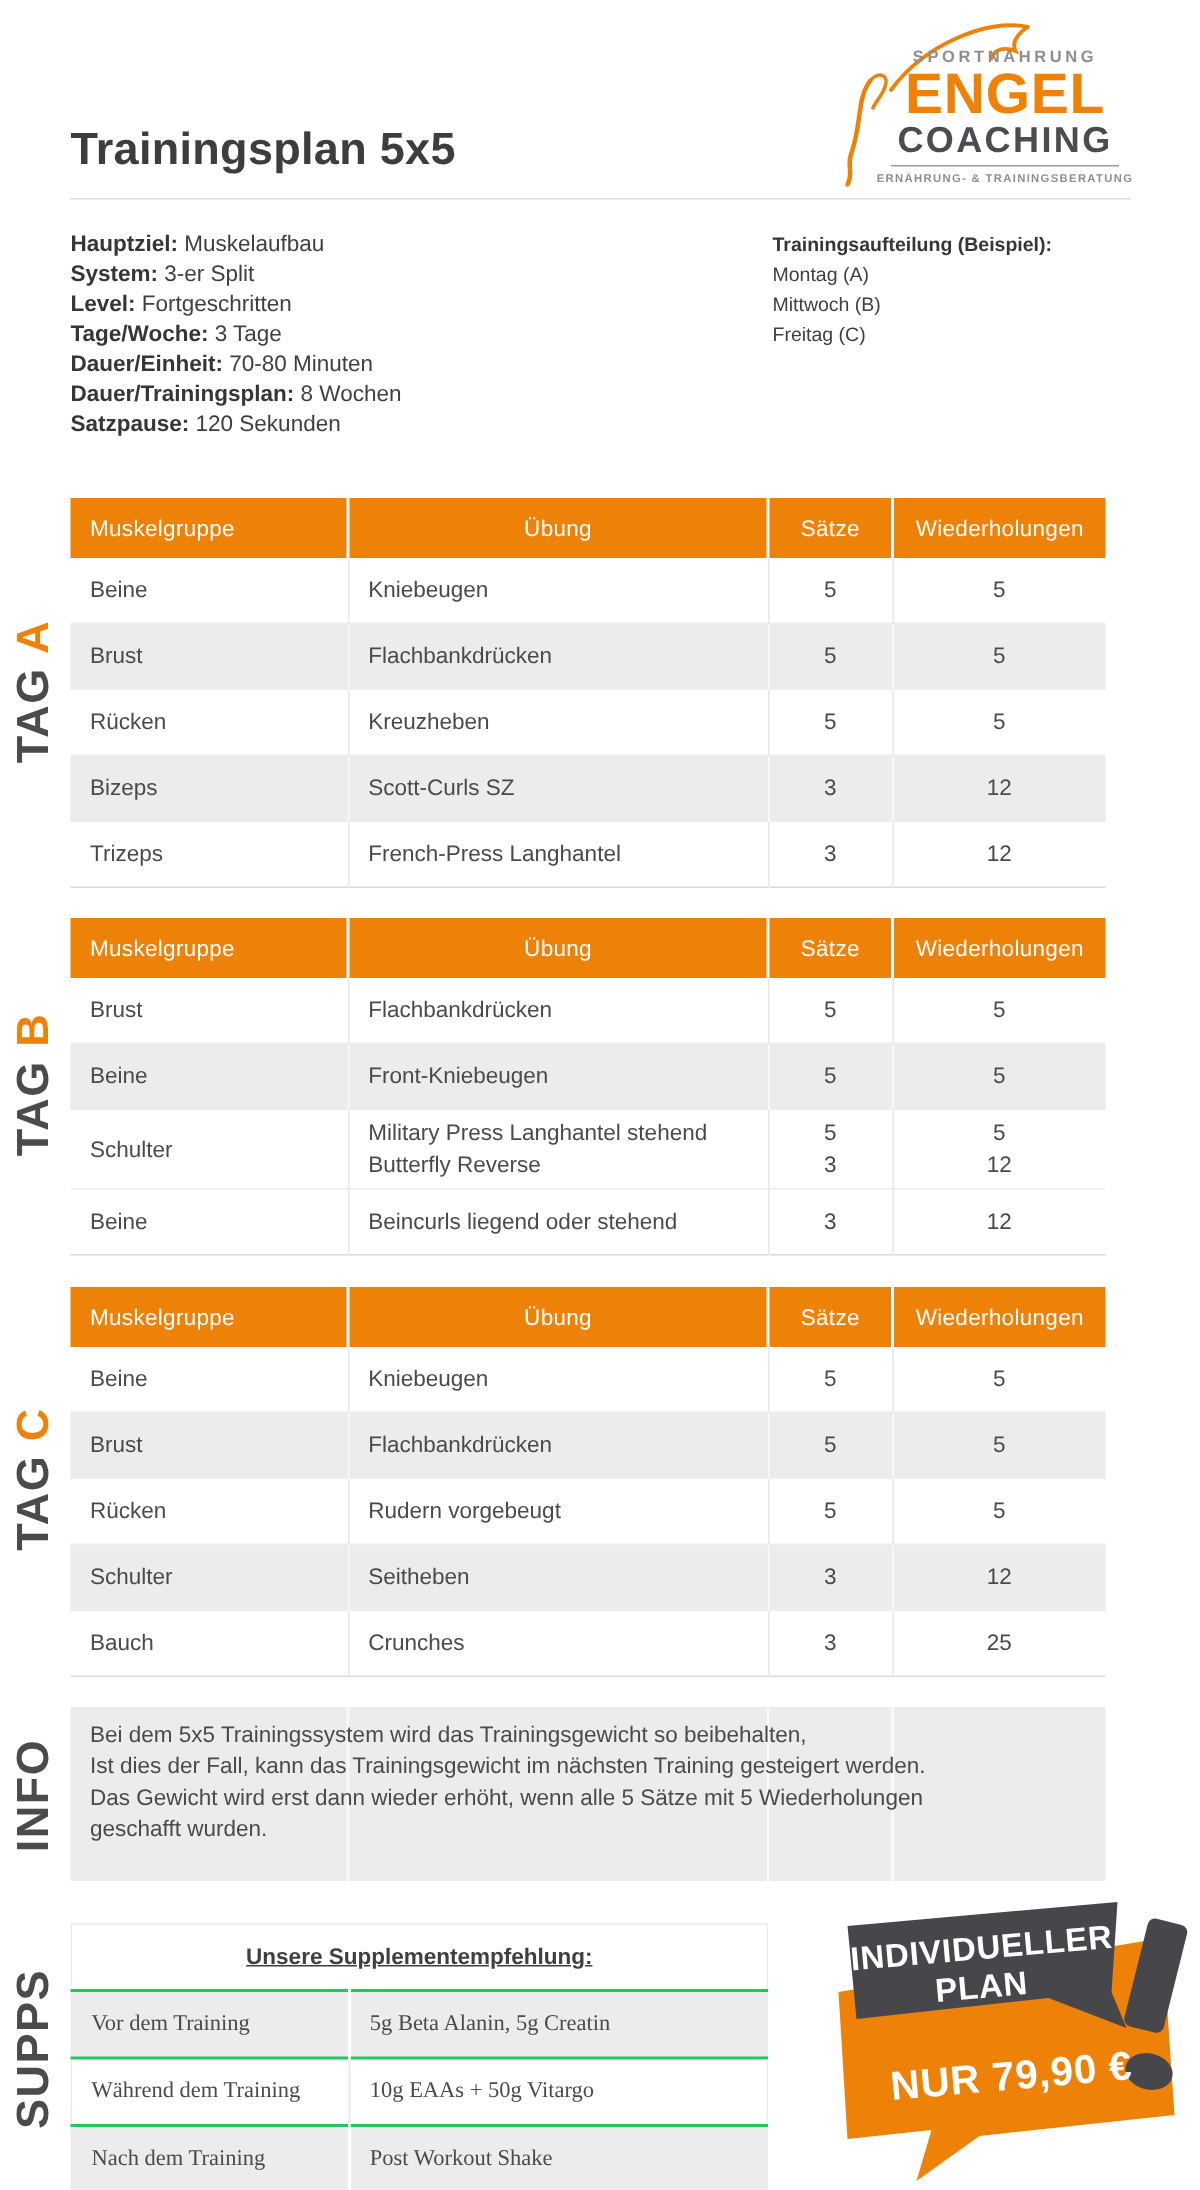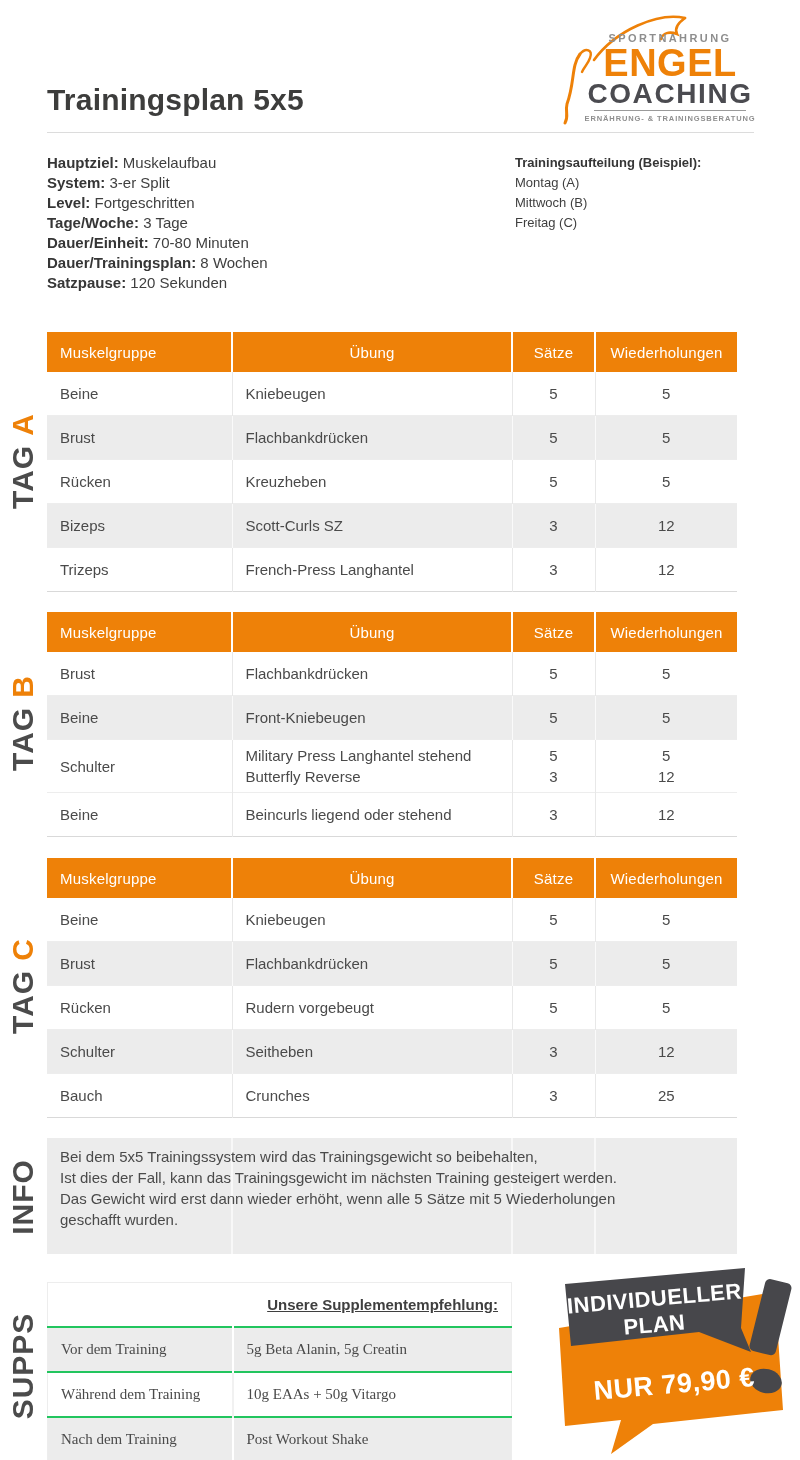--- a/index.html
+++ b/index.html
@@ -13,21 +13,21 @@
     position:relative;width:800px;height:1460px;background:#fff;overflow:hidden;
     font-family:"Liberation Sans","DejaVu Sans",sans-serif;
   }
 
   
   .logo{position:absolute;left:558px;top:6px;width:196px;height:124px;}
   .logo-art{position:absolute;left:0;top:0;width:196px;height:124px;}
   .logo-col{position:absolute;left:36px;top:26px;width:152px;display:flex;flex-direction:column;align-items:center;}
   .logo-top{font-size:11px;font-weight:bold;letter-spacing:2.4px;color:#8E8E8E;white-space:nowrap;}
   .logo-main{font-size:38px;line-height:36px;font-weight:bold;letter-spacing:0.5px;color:var(--orange);margin-top:1px;}
-  .logo-sub{font-size:28px;line-height:24px;font-weight:bold;letter-spacing:1.6px;color:#4B4B50;margin-top:1px;}
+  .logo-sub{font-size:24px;line-height:24px;font-weight:bold;letter-spacing:1.6px;color:#4B4B50;margin-top:1px;}
   .logo-divider{width:100%;height:1px;background:#9A9A9A;margin:4px 0 3px 0;}
   .logo-tagline{font-size:7.5px;font-weight:bold;letter-spacing:0.9px;color:#8E8E8E;white-space:nowrap;}
 
   
   .title{position:absolute;left:47px;top:84px;margin:0;font-size:30px;line-height:32px;font-weight:bold;color:#3D3D3C;letter-spacing:0.2px;}
   .title-rule{position:absolute;left:47px;top:132px;width:707px;height:1px;background:#DCDCDC;}
   .meta-left{position:absolute;left:47px;top:153px;font-size:15px;line-height:20px;color:#3F3F3F;}
   .meta-left b{color:#363636;}
   .meta-right{position:absolute;left:515px;top:153px;font-size:13px;line-height:20px;color:#3F3F3F;}
   .meta-right .meta-heading{font-weight:bold;color:#363636;}
@@ -57,21 +57,21 @@
 
   
   .info-block{position:absolute;left:47px;top:1138px;width:690px;height:116px;background:var(--row-shaded);}
   .info-divider{position:absolute;top:0;bottom:0;width:2px;background:#F8F8F8;z-index:0;}
   #info-d1{left:184px;} #info-d2{left:464px;} #info-d3{left:547px;}
   .info-text{position:absolute;left:13px;top:8px;z-index:1;font-size:15px;line-height:21px;color:var(--text);white-space:nowrap;}
 
   
   .supps-table{position:absolute;left:47px;top:1282px;width:464px;border-collapse:collapse;table-layout:fixed;border:1px solid #EDEDED;}
   .supps-table col.s1{width:185px}.supps-table col.s2{width:279px}
-  .supps-table th{height:43px;text-align:right;padding:0 13px;font-size:15px;color:#3F3F3F;background:#fff;}
+  .supps-table th{height:43px;text-align:center;padding:0 13px;font-size:15px;color:#3F3F3F;background:#fff;}
   .supps-heading{font-weight:bold;text-decoration:underline;}
   .supps-table td{font-size:15px;color:var(--text);padding:11px 13px;line-height:21px;}
   .supps-table tr.shaded{background:var(--row-shaded);}
   .supps-table tr.shaded td:last-child{border-left:2px solid #FFF;}
   .supps-table tr.plain td:last-child{border-left:2px solid #F1F1F1;}
   .supps-table tbody tr{border-top:2px solid #22c55e;font-family:Liberation Serif, serif;}
 
   
   .badge{position:absolute;left:545px;top:1262px;width:252px;height:196px;}
   .badge text{font-family:"Liberation Sans","DejaVu Sans",sans-serif;font-weight:bold;fill:#FFFFFF;}

